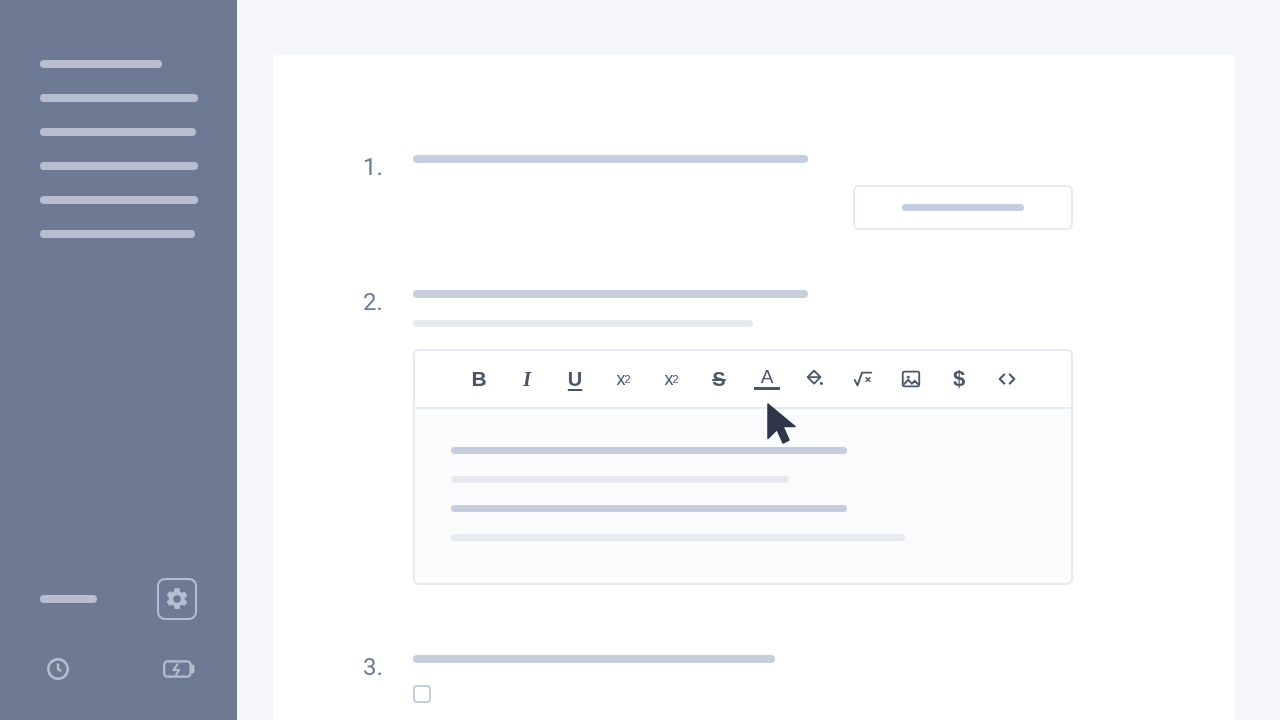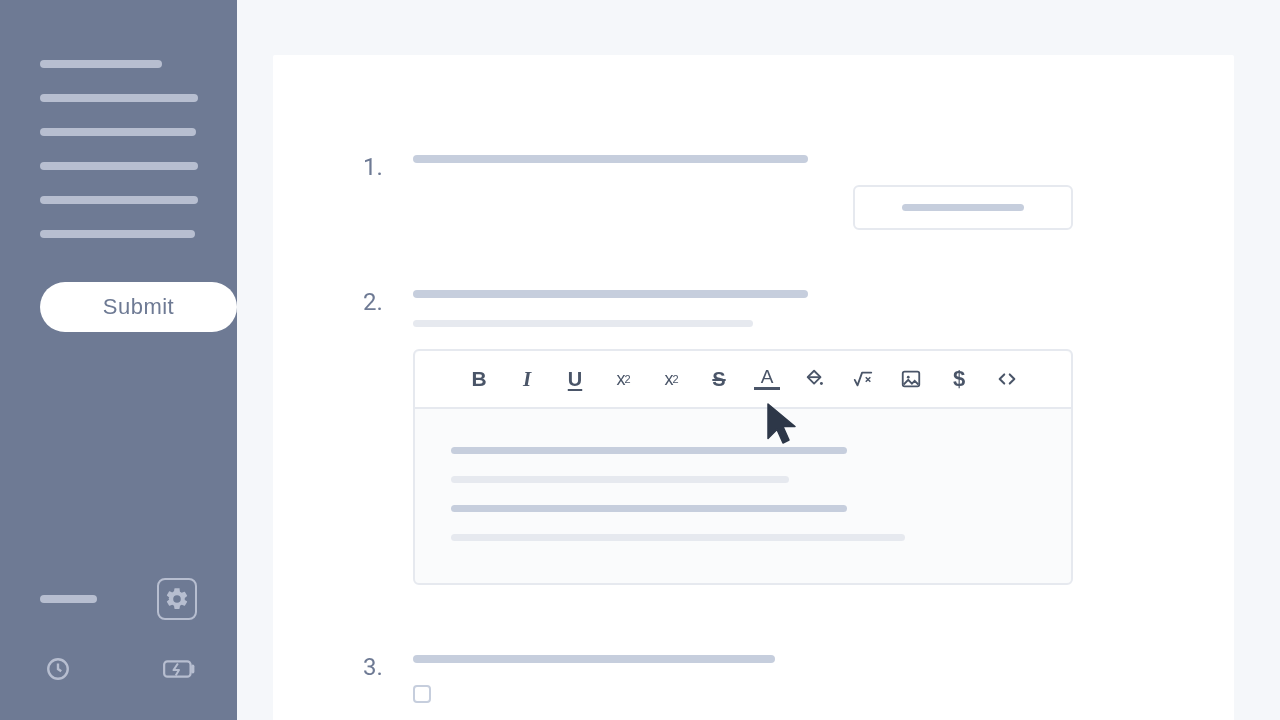--- a/index.html
+++ b/index.html
@@ -187,21 +187,20 @@
 
 <div class="sidebar">
   <div class="nav-list">
     <div class="nav-item n1"></div>
     <div class="nav-item n2"></div>
     <div class="nav-item n3"></div>
     <div class="nav-item n4"></div>
     <div class="nav-item n5"></div>
     <div class="nav-item n6"></div>
   </div>
-  <button class="submit-btn">Submit</button>
 
   <div class="sidebar-bottom">
     <div class="sb-row">
       <div class="sb-placeholder"></div>
       <div class="sb-icon-btn">
         <svg viewBox="0 0 24 24" fill="#b7bed0">
           <path d="M19.14,12.94a7.07,7.07,0,0,0,.06-.94,7.07,7.07,0,0,0-.06-.94l2-1.58a.5.5,0,0,0,.12-.64l-1.9-3.3a.5.5,0,0,0-.61-.22l-2.39,1a7.22,7.22,0,0,0-1.62-.94l-.36-2.54A.5.5,0,0,0,13.9,2H10.1a.5.5,0,0,0-.49.42L9.25,4.96a7.22,7.22,0,0,0-1.62.94l-2.39-1a.5.5,0,0,0-.61.22l-1.9,3.3a.5.5,0,0,0,.12.64l2,1.58a7.07,7.07,0,0,0-.6.94,7.07,7.07,0,0,0,.6.94l-2,1.58a.5.5,0,0,0-.12.64l1.9,3.3a.5.5,0,0,0,.61.22l2.39-1a7.22,7.22,0,0,0,1.62.94l.36,2.54a.5.5,0,0,0,.49.42h3.8a.5.5,0,0,0,.49-.42l.36-2.54a7.22,7.22,0,0,0,1.62-.94l2.39,1a.5.5,0,0,0,.61-.22l1.9-3.3a.5.5,0,0,0-.12-.64ZM12,15.5A3.5,3.5,0,1,1,15.5,12,3.5,3.5,0,0,1,12,15.5Z"></path>
         </svg>
       </div>
     </div>

